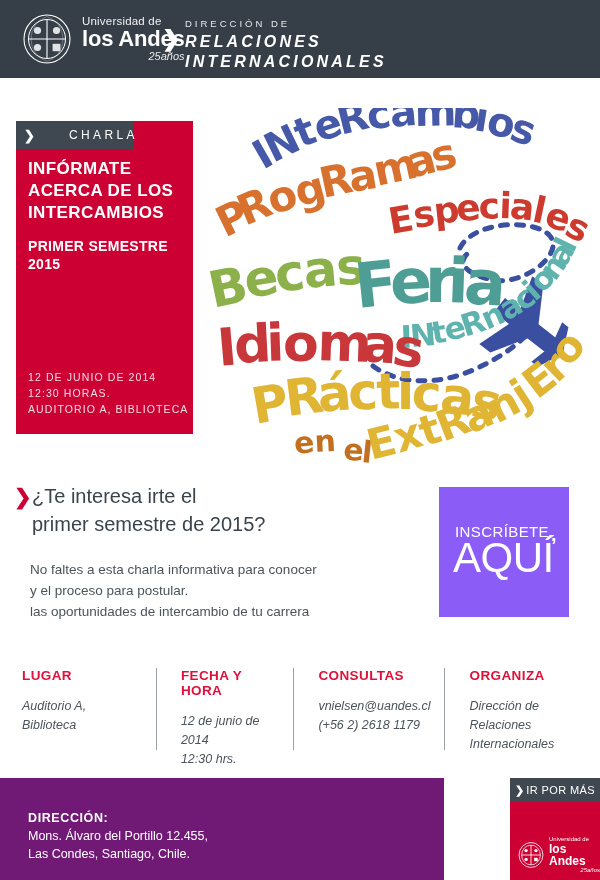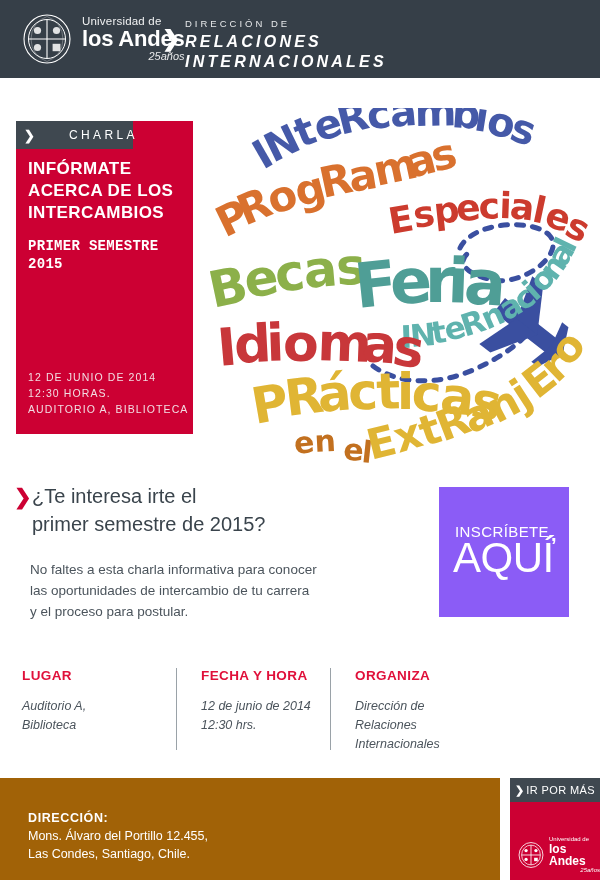--- a/index.html
+++ b/index.html
@@ -124,21 +124,20 @@
   }
   .card-sub {
     position: absolute;
     left: 12px; top: 117px;
     width: 160px;
     color: #ffffff;
     font-size: 14px;
     font-weight: bold;
     letter-spacing: .3px;
     line-height: 1.28;
-    font-family: Liberation Mono, monospace;
   }
   .card-meta {
     position: absolute;
     left: 12px; bottom: 16px;
     width: 165px;
     color: #f2dde3;
     font-size: 10.5px;
     letter-spacing: 1.1px;
     line-height: 1.52;
   }
@@ -234,22 +233,22 @@
     font-size: 12.5px;
     font-style: italic;
     color: #4b545c;
     line-height: 1.5;
   }
 
   
   .footer-main {
     position: absolute;
     left: 0; top: 778px;
-    width: 500px; height: 102px;
-    background: #a16207;
+    width: 444px; height: 102px;
+    background: #701a75;
   }
   .footer-addr {
     position: absolute;
     left: 28px; top: 32px;
     color: #ffffff;
     font-size: 12.5px;
     line-height: 1.42;
   }
   .footer-addr b { letter-spacing: .6px; }
   .footer-right {
@@ -475,22 +474,22 @@
 <div class="headline">
   <span class="chev">❯</span>
   <div class="txt">
     <div>¿Te interesa irte el</div>
     <div>primer semestre de 2015?</div>
   </div>
 </div>
 
 <div class="lead">
   <div>No faltes a esta charla informativa para conocer</div>
+  <div>y el proceso para postular.</div>
   <div>las oportunidades de intercambio de tu carrera</div>
-  <div>y el proceso para postular.</div>
 </div>
 
 <div class="cta">
   <div class="cta-l1">INSCRÍBETE</div>
   <div class="cta-comma">,</div>
   <div class="cta-l2">AQUÍ</div>
 </div>
 
 <div class="info">
   <div class="info-col">
@@ -498,20 +497,27 @@
     <div class="info-body">
       <div>Auditorio A,</div>
       <div>Biblioteca</div>
     </div>
   </div>
   <div class="info-col">
     <div class="info-head">FECHA Y HORA</div>
     <div class="info-body">
       <div>12 de junio de 2014</div>
       <div>12:30 hrs.</div>
+    </div>
+  </div>
+  <div class="info-col">
+    <div class="info-head">CONSULTAS</div>
+    <div class="info-body">
+      <div>vnielsen@uandes.cl</div>
+      <div>(+56 2) 2618 1179</div>
     </div>
   </div>
   <div class="info-col">
     <div class="info-head">ORGANIZA</div>
     <div class="info-body">
       <div>Dirección de Relaciones</div>
       <div>Internacionales</div>
     </div>
   </div>
 </div>

